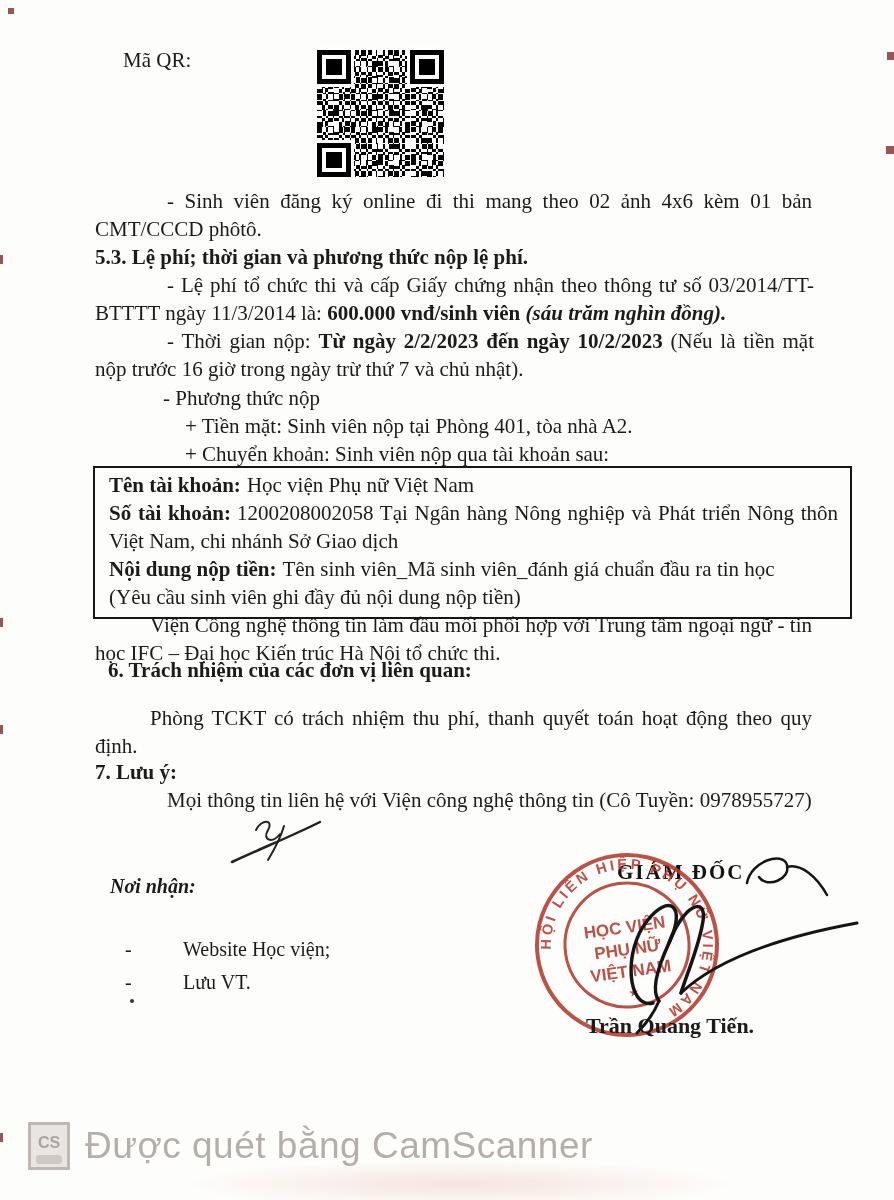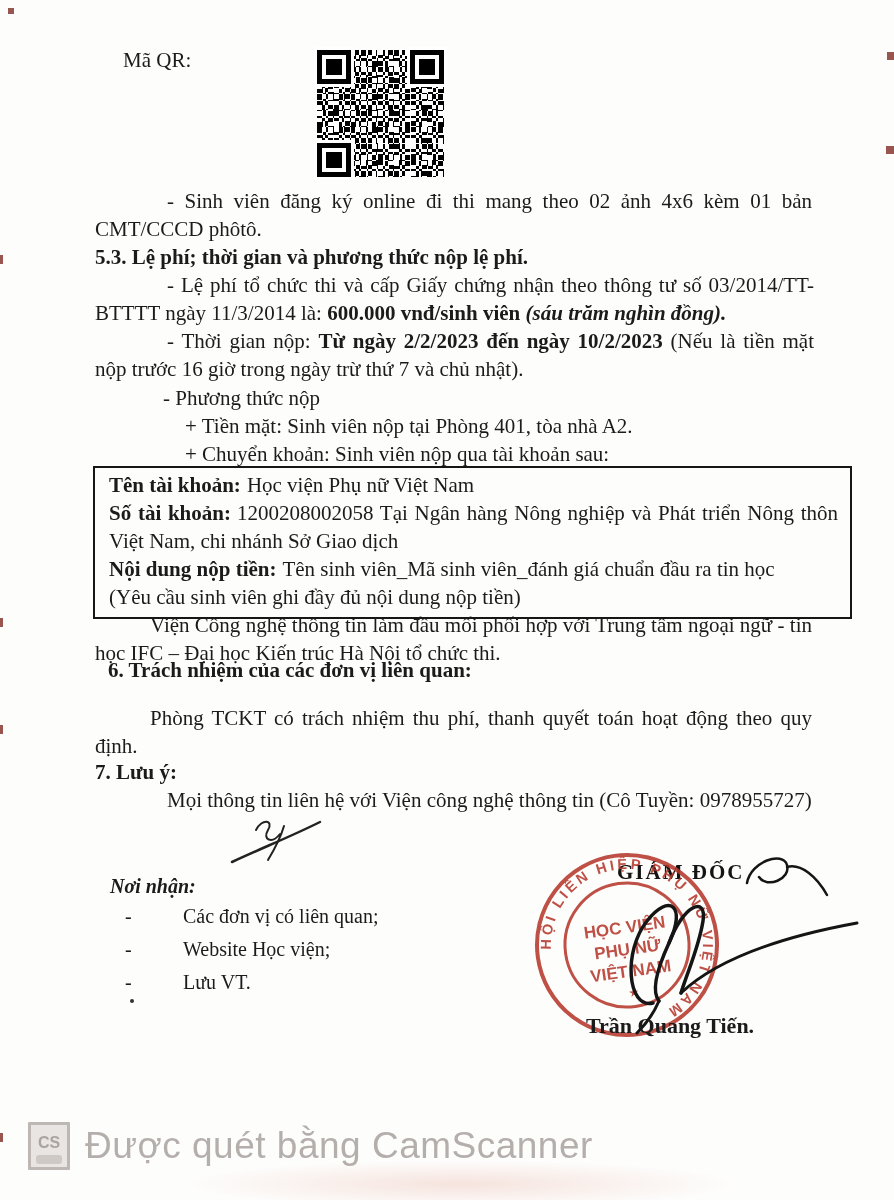--- a/index.html
+++ b/index.html
@@ -120,21 +120,20 @@
 
   <div class="abs h7 b">7. Lưu ý:</div>
   <div class="abs p7 just">Mọi thông tin liên hệ với Viện công nghệ thông tin (Cô Tuyền: 0978955727)</div>
 
   <svg class="abs" style="left:228px; top:810px;" width="100" height="55" viewBox="0 0 100 55">
     <path d="M28,20 C34,8 46,10 40,20 C34,30 44,34 52,24 M56,16 C52,30 46,40 40,50" fill="none" stroke="#222" stroke-width="2" stroke-linecap="round"></path>
     <path d="M4,52 C34,38 64,26 92,12" fill="none" stroke="#222" stroke-width="2.5" stroke-linecap="round"></path>
   </svg>
 
   <div class="abs noinhan bi">Nơi nhận:</div>
-  <div class="abs rec r1"><span class="dash">-</span><span>Các đơn vị có liên quan;</span></div>
   <div class="abs rec r2"><span class="dash">-</span><span>Website Học viện;</span></div>
   <div class="abs rec r3"><span class="dash">-</span><span>Lưu VT.</span></div>
   <div class="abs stray-dot"></div>
 
   <div class="abs giamdoc">GIÁM ĐỐC</div>
 
   <svg class="abs stamp" viewBox="0 0 200 200">
     <g opacity="0.88" font-family="Liberation Sans, DejaVu Sans, sans-serif">
       <circle cx="100" cy="100" r="90" fill="none" stroke="#b5382c" stroke-width="4"></circle>
       <circle cx="100" cy="100" r="62" fill="none" stroke="#b5382c" stroke-width="3"></circle>

